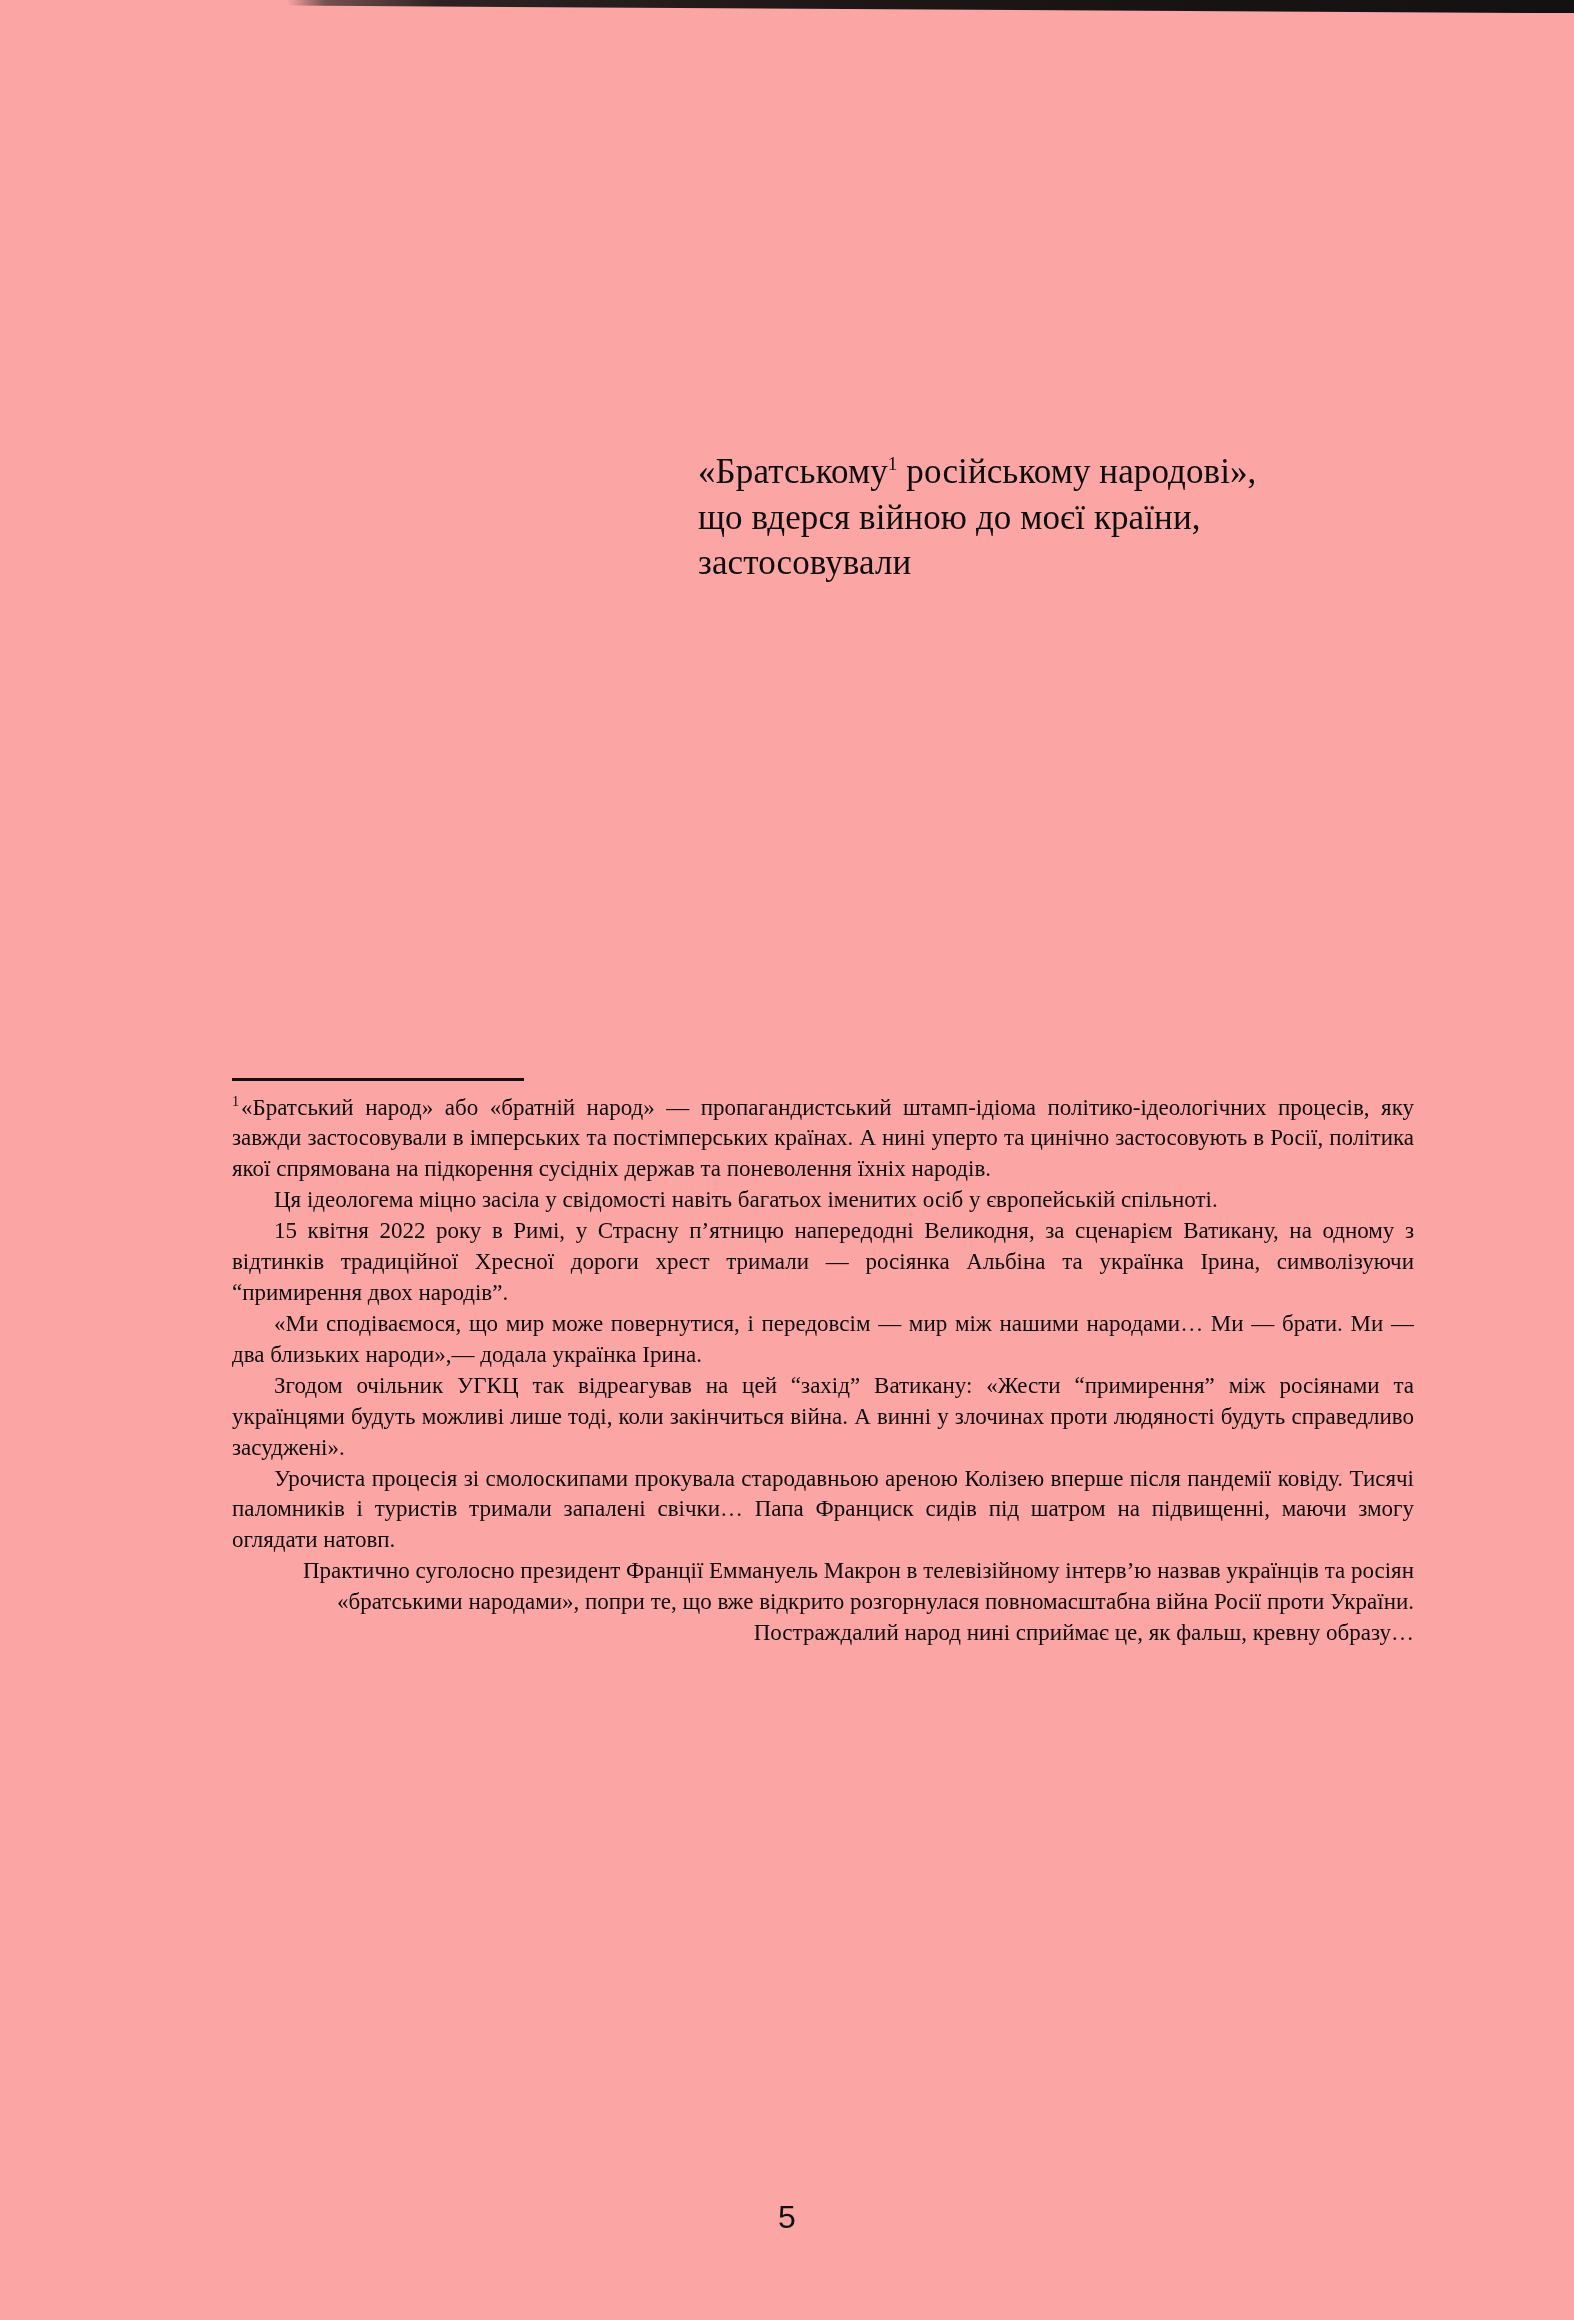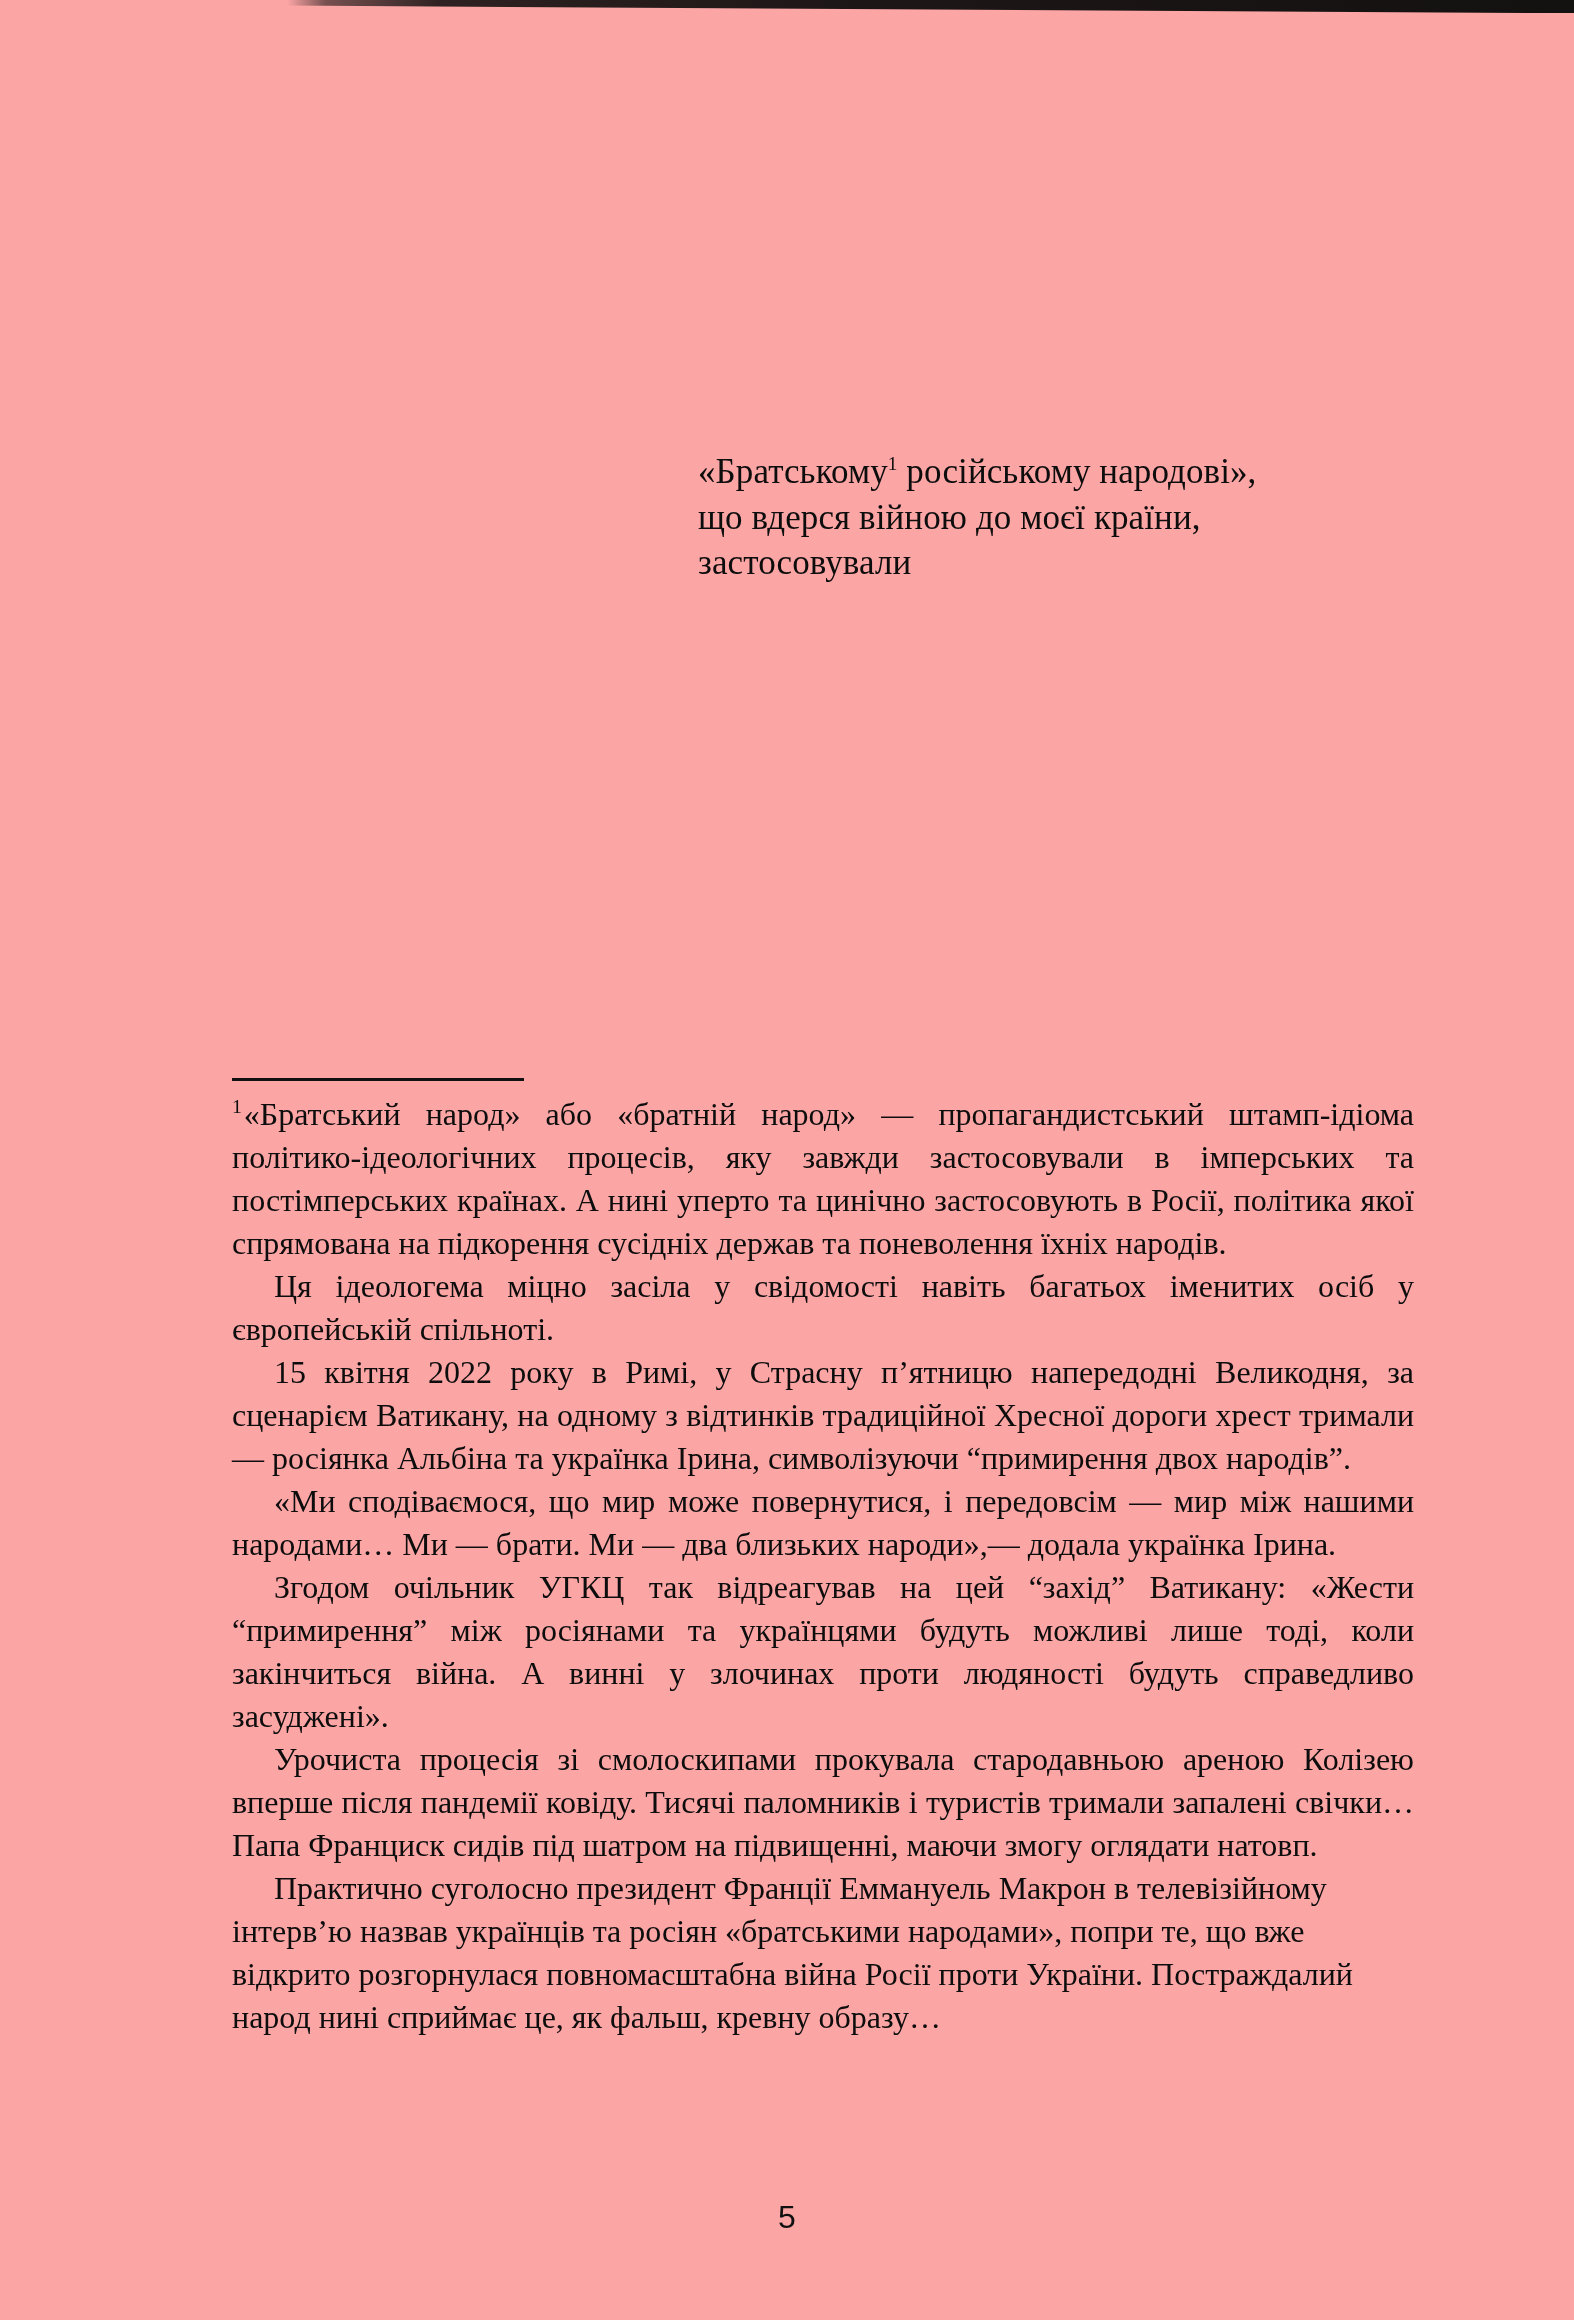--- a/index.html
+++ b/index.html
@@ -67,36 +67,36 @@
   }
 
   .footnote-rule {
     width: 292px;
     height: 0;
     border-top: 3.8px solid #111111;
     margin: 0 0 11.5px 0;
   }
 
   .fn-text {
-    font-size: 32px;
+    font-size: 23px;
     line-height: 1.345;
     text-align: justify;
     text-justify: inter-word;
     hyphens: none;
   }
 
   .fn-text p {
     margin: 0;
     text-indent: 42px;
   }
   .fn-text p.no-indent {
     text-indent: 0;
   }
   .fn-text p.last-loose {
-    text-align: left;
+    text-align: right;
   }
 
   .fn-marker {
     font-size: 0.62em;
     vertical-align: super;
     line-height: 0;
     margin-right: 1.9px;
   }
 
   

